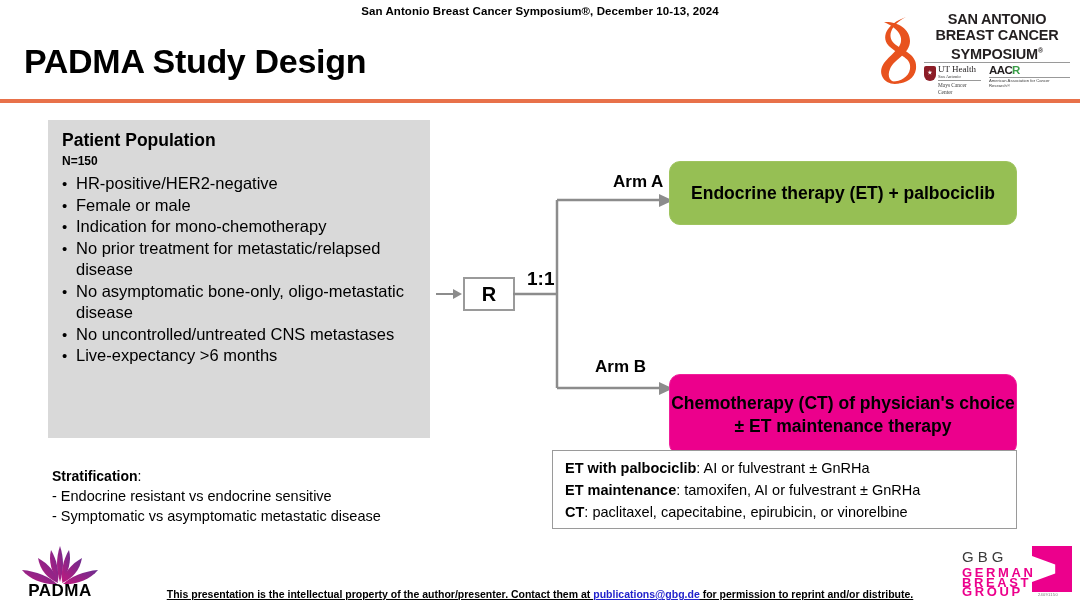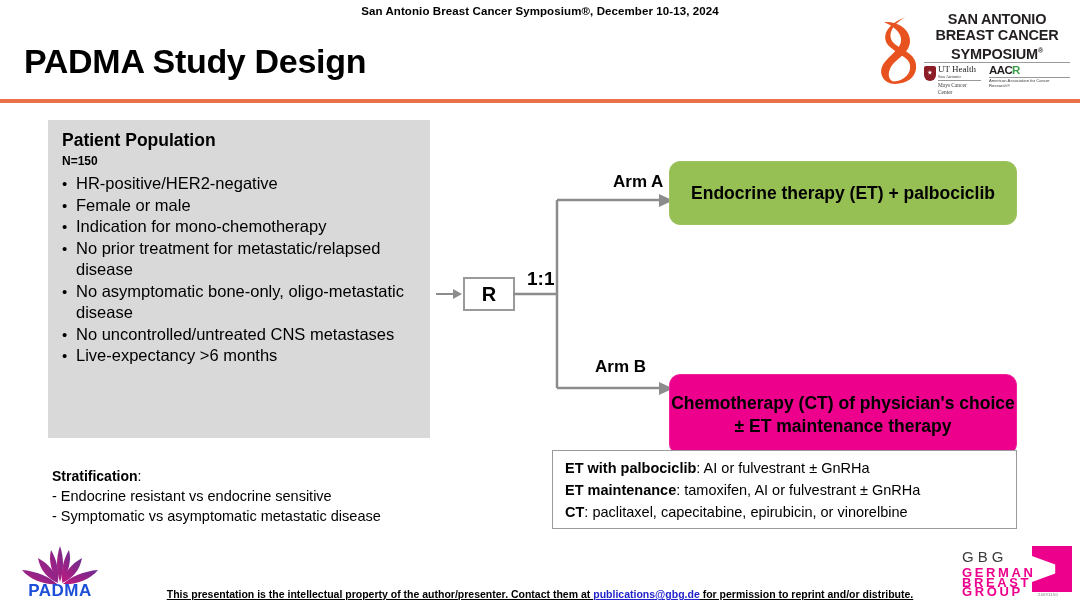--- a/index.html
+++ b/index.html
@@ -138,21 +138,21 @@
     border:1.5px solid #9a9a9a;background:#fff;box-sizing:border-box;
     padding:6px 10px 0 12px;
   }
   .legend-box .ln{font-size:14.5px;line-height:22px;white-space:nowrap;}
   .legend-box .ln b{font-weight:bold;}
 
   
   .padma-logo{position:absolute;left:14px;top:544px;width:92px;height:56px;}
   .padma-word{
     position:absolute;left:16px;top:581px;width:88px;text-align:center;
-    font-size:17px;font-weight:bold;color:#1d4ed8;letter-spacing:.5px;
+    font-size:17px;font-weight:bold;color:#000000;letter-spacing:.5px;
   }
   .footer-text{
     position:absolute;left:0;top:588px;width:1080px;text-align:center;
     font-size:10.5px;font-weight:bold;color:#000;text-decoration:underline;
   }
   .footer-text a{color:#2222CC;text-decoration:underline;}
 
   .gbg{position:absolute;left:962px;top:548px;width:110px;height:48px;}
   .gbg .g1{
     position:absolute;left:0;top:0;font-size:15px;letter-spacing:4px;color:#3c3c3c;

